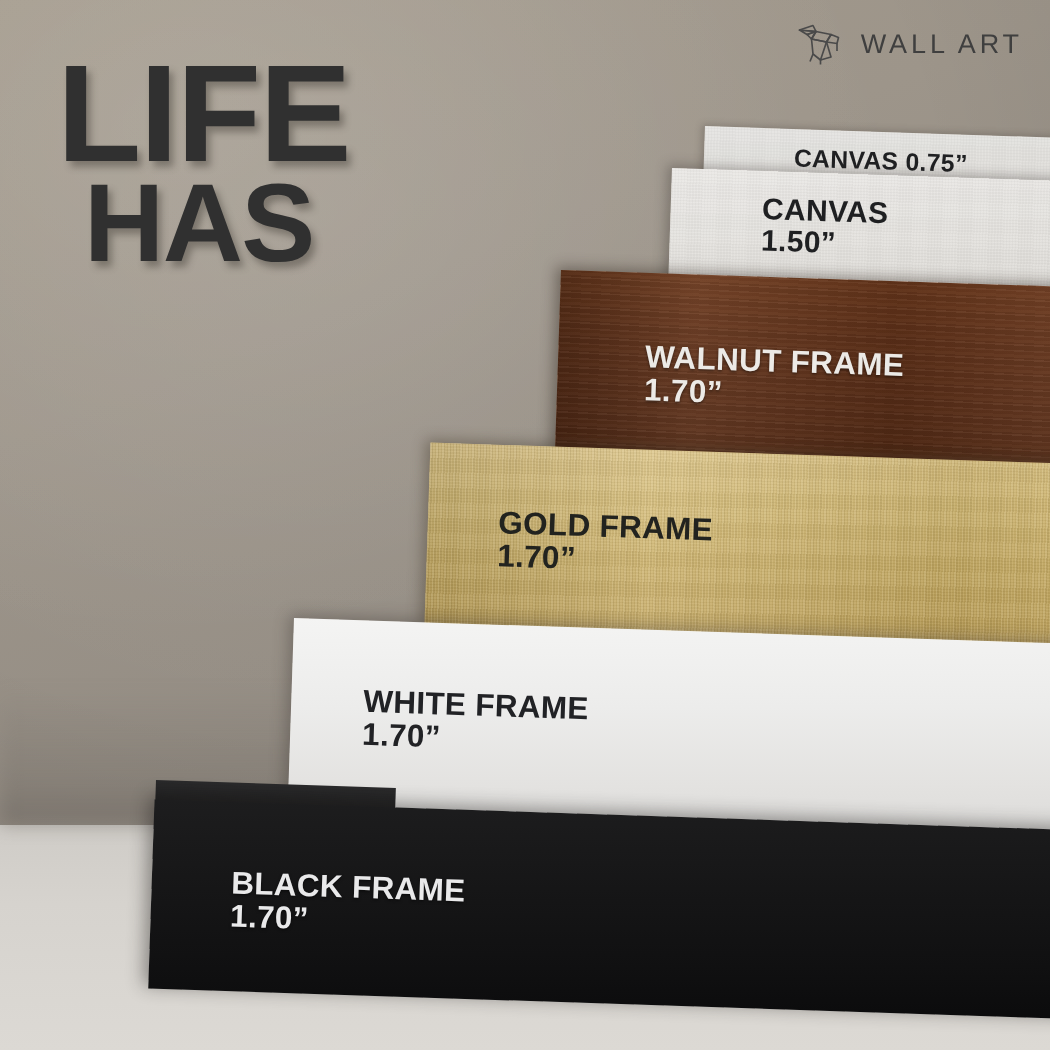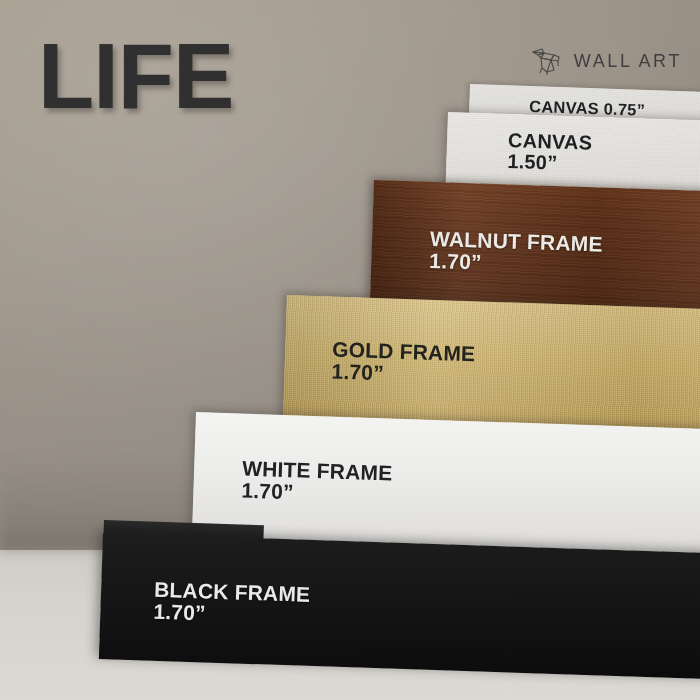--- a/index.html
+++ b/index.html
@@ -156,21 +156,20 @@
   }
   #headline .h-life { display:block; font-size:92px; line-height:0.84; }
   #headline .h-has  { display:block; font-size:74px; line-height:0.92; margin-left:18px; }
   #headline .h-opt  { display:block; font-size:56px; line-height:1.0; margin-left:4px; }
 
   
   #brand {
     position:absolute; right:18px; top:14px;
     display:flex; align-items:center; gap:10px;
     z-index:50;
-    margin-top:32px;
   }
   #brand .brand-name {
     color:#3f3f3f; font-size:18px; letter-spacing:2.6px; font-weight:300;
   }
   #brand svg { display:block; }
 </style>
 </head>
 <body>
 
 <div id="stage">
@@ -192,20 +191,21 @@
         <path d="M12 22 L10 27"></path>
         <path d="M17 26 L17 29"></path>
         <path d="M21 14 L24 24 L17 26"></path>
       </svg>
     </span>
     <span class="brand-name">WALL ART</span>
   </div>
 
   <div id="headline">
     <span class="h-life">LIFE</span>
+    <span class="h-has">HAS</span>
   </div>
 
   <div class="slab" id="canvas075">
     <div class="grain"></div>
     <div class="lbl">
       <span class="l1">CANVAS  0.75”</span>
     </div>
   </div>
 
   <div class="slab" id="canvas150">

